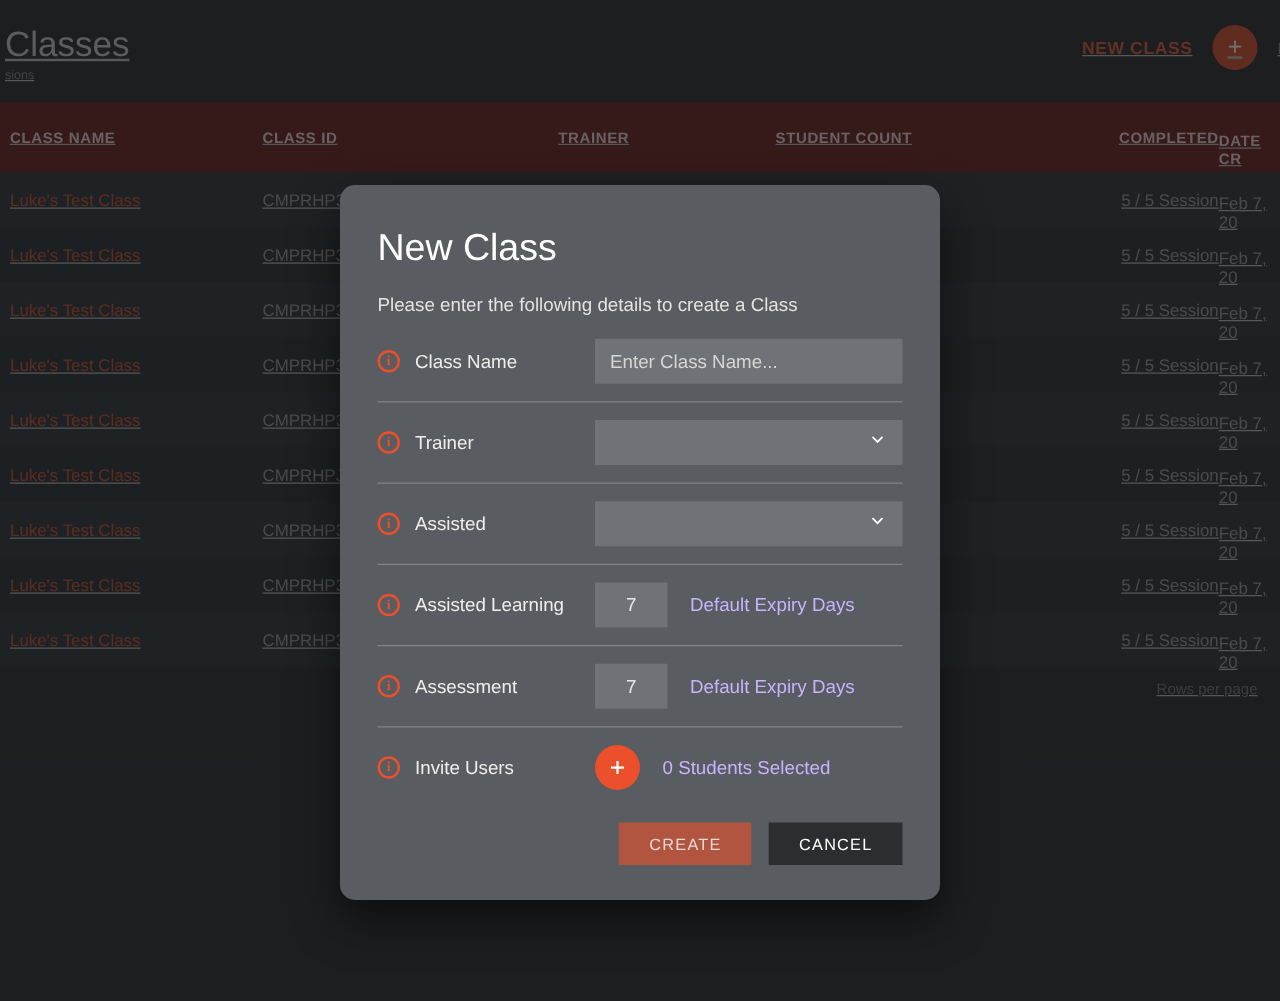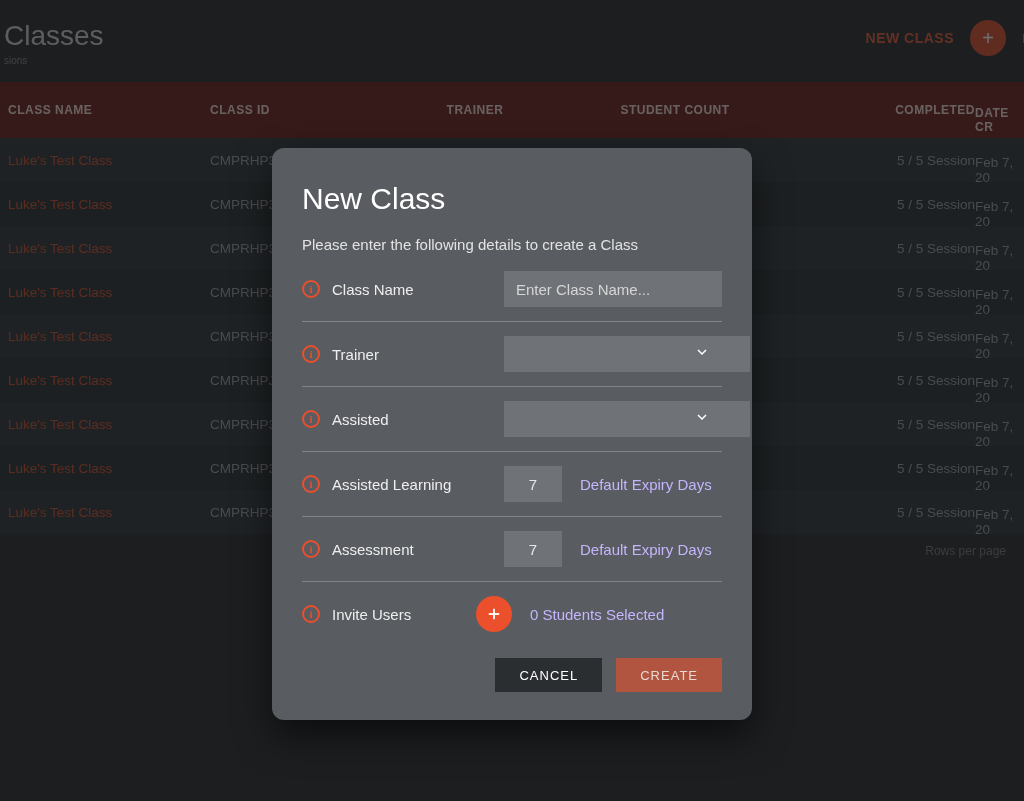--- a/index.html
+++ b/index.html
@@ -1,19 +1,19 @@
 <!DOCTYPE html>
 <html><head>
 <meta charset="utf-8">
 <style>
   * { box-sizing: border-box; margin: 0; padding: 0; font-family: "Segoe UI", Arial, sans-serif; }
   html, body { width: 1024px; height: 801px; overflow: hidden; background: #2a2c2f; color: #bfbfc0; }
 
   
-  .page { position: relative; width: 1024px; height: 801px; }
+  .page { position: relative; width: 1024px; height: 801px; text-decoration: underline; }
 
   .page-header { display: flex; justify-content: space-between; align-items: flex-start; padding: 20px 0 16px 4px; }
   .page-title { font-size: 28px; font-weight: 400; color: #cfcfd0; }
   .page-subtitle { font-size: 10px; color: #888; margin-top: 3px; }
   .header-right { display: flex; align-items: center; gap: 16px; padding-right: 0; margin-right: -6px; }
   .new-class-link { font-size: 14px; letter-spacing: .5px; color: #e45a37; font-weight: 600; }
   .fab-add { width: 36px; height: 36px; border-radius: 50%; background: #e0502f; display: flex; align-items: center; justify-content: center; color: #fff; font-size: 20px; }
   .filter-hint { color: #888; font-size: 13px; }
 
   .table-wrap { width: 100%; }
@@ -37,21 +37,21 @@
   .modal { margin-top: 148px; width: 480px; background: #595c60; border-radius: 12px; padding: 34px 30px 28px 30px; box-shadow: 0 16px 36px rgba(0,0,0,.55); color: #e8e8e8; }
   .modal-title { font-size: 30px; font-weight: 400; color: #fff; margin-bottom: 20px; }
   .modal-sub { font-size: 15px; color: #e3e3e3; margin-bottom: 18px; }
 
   .row { display: flex; align-items: center; gap: 14px; padding: 0 0 14px 0; margin-bottom: 14px; border-bottom: 1px solid rgba(255,255,255,.25); }
   .row.noborder { border-bottom: none; margin-bottom: 8px; padding-bottom: 8px; }
   .row-label { display: flex; align-items: center; gap: 12px; flex: 0 0 160px; font-size: 15px; color: #eee; }
   .info-ico { width: 18px; height: 18px; border: 2px solid #eb4f2c; border-radius: 50%; display: inline-flex; align-items: center; justify-content: center; font-size: 11px; color: #eb4f2c; font-weight: 700; font-family: Georgia, serif; flex: 0 0 18px; }
   .row-ctrl { flex: 1 1 auto; display: flex; align-items: center; gap: 18px; }
 
-  .text-input, .select { background: #6f7276; border: none; color: #e7e7e7; height: 36px; padding: 0 12px; font-size: 15px; width: 100%; outline: none; margin-left: 28px; }
+  .text-input, .select { background: #6f7276; border: none; color: #e7e7e7; height: 36px; padding: 0 12px; font-size: 15px; width: 100%; outline: none; }
   .text-input::placeholder { color: #d6d6d6; }
   .select-wrap { position: relative; flex: 1 1 auto; }
   .select-wrap .chev { position: absolute; right: 12px; top: 50%; transform: translateY(-50%); pointer-events: none; }
   .chev svg { width: 16px; height: 16px; stroke: #fff; stroke-width: 2.2; fill: none; }
   .small-input { width: 58px; text-align: center; flex: 0 0 58px; }
   .inline-text { font-size: 15px; color: #c4b5fd; }
 
   .add-btn { width: 36px; height: 36px; border-radius: 50%; background: #eb4f2c; display: flex; align-items: center; justify-content: center; color: #fff; flex: 0 0 36px; }
   .add-btn svg { width: 18px; height: 18px; stroke: #fff; stroke-width: 2.4; }
 
@@ -246,19 +246,19 @@
             <svg viewBox="0 0 24 24">
                 <line x1="12" y1="5" x2="12" y2="19"></line>
                 <line x1="5" y1="12" x2="19" y2="12"></line>
               </svg>
           </span>
           <span class="inline-text">0 Students Selected</span>
         </div>
       </div>
 
       <div class="modal-actions">
+        <button class="btn btn-create">CREATE</button>
         <button class="btn btn-cancel">CANCEL</button>
-        <button class="btn btn-create">CREATE</button>
       </div>
     </div>
   </div>
 
 </div>
 
 </body></html>

